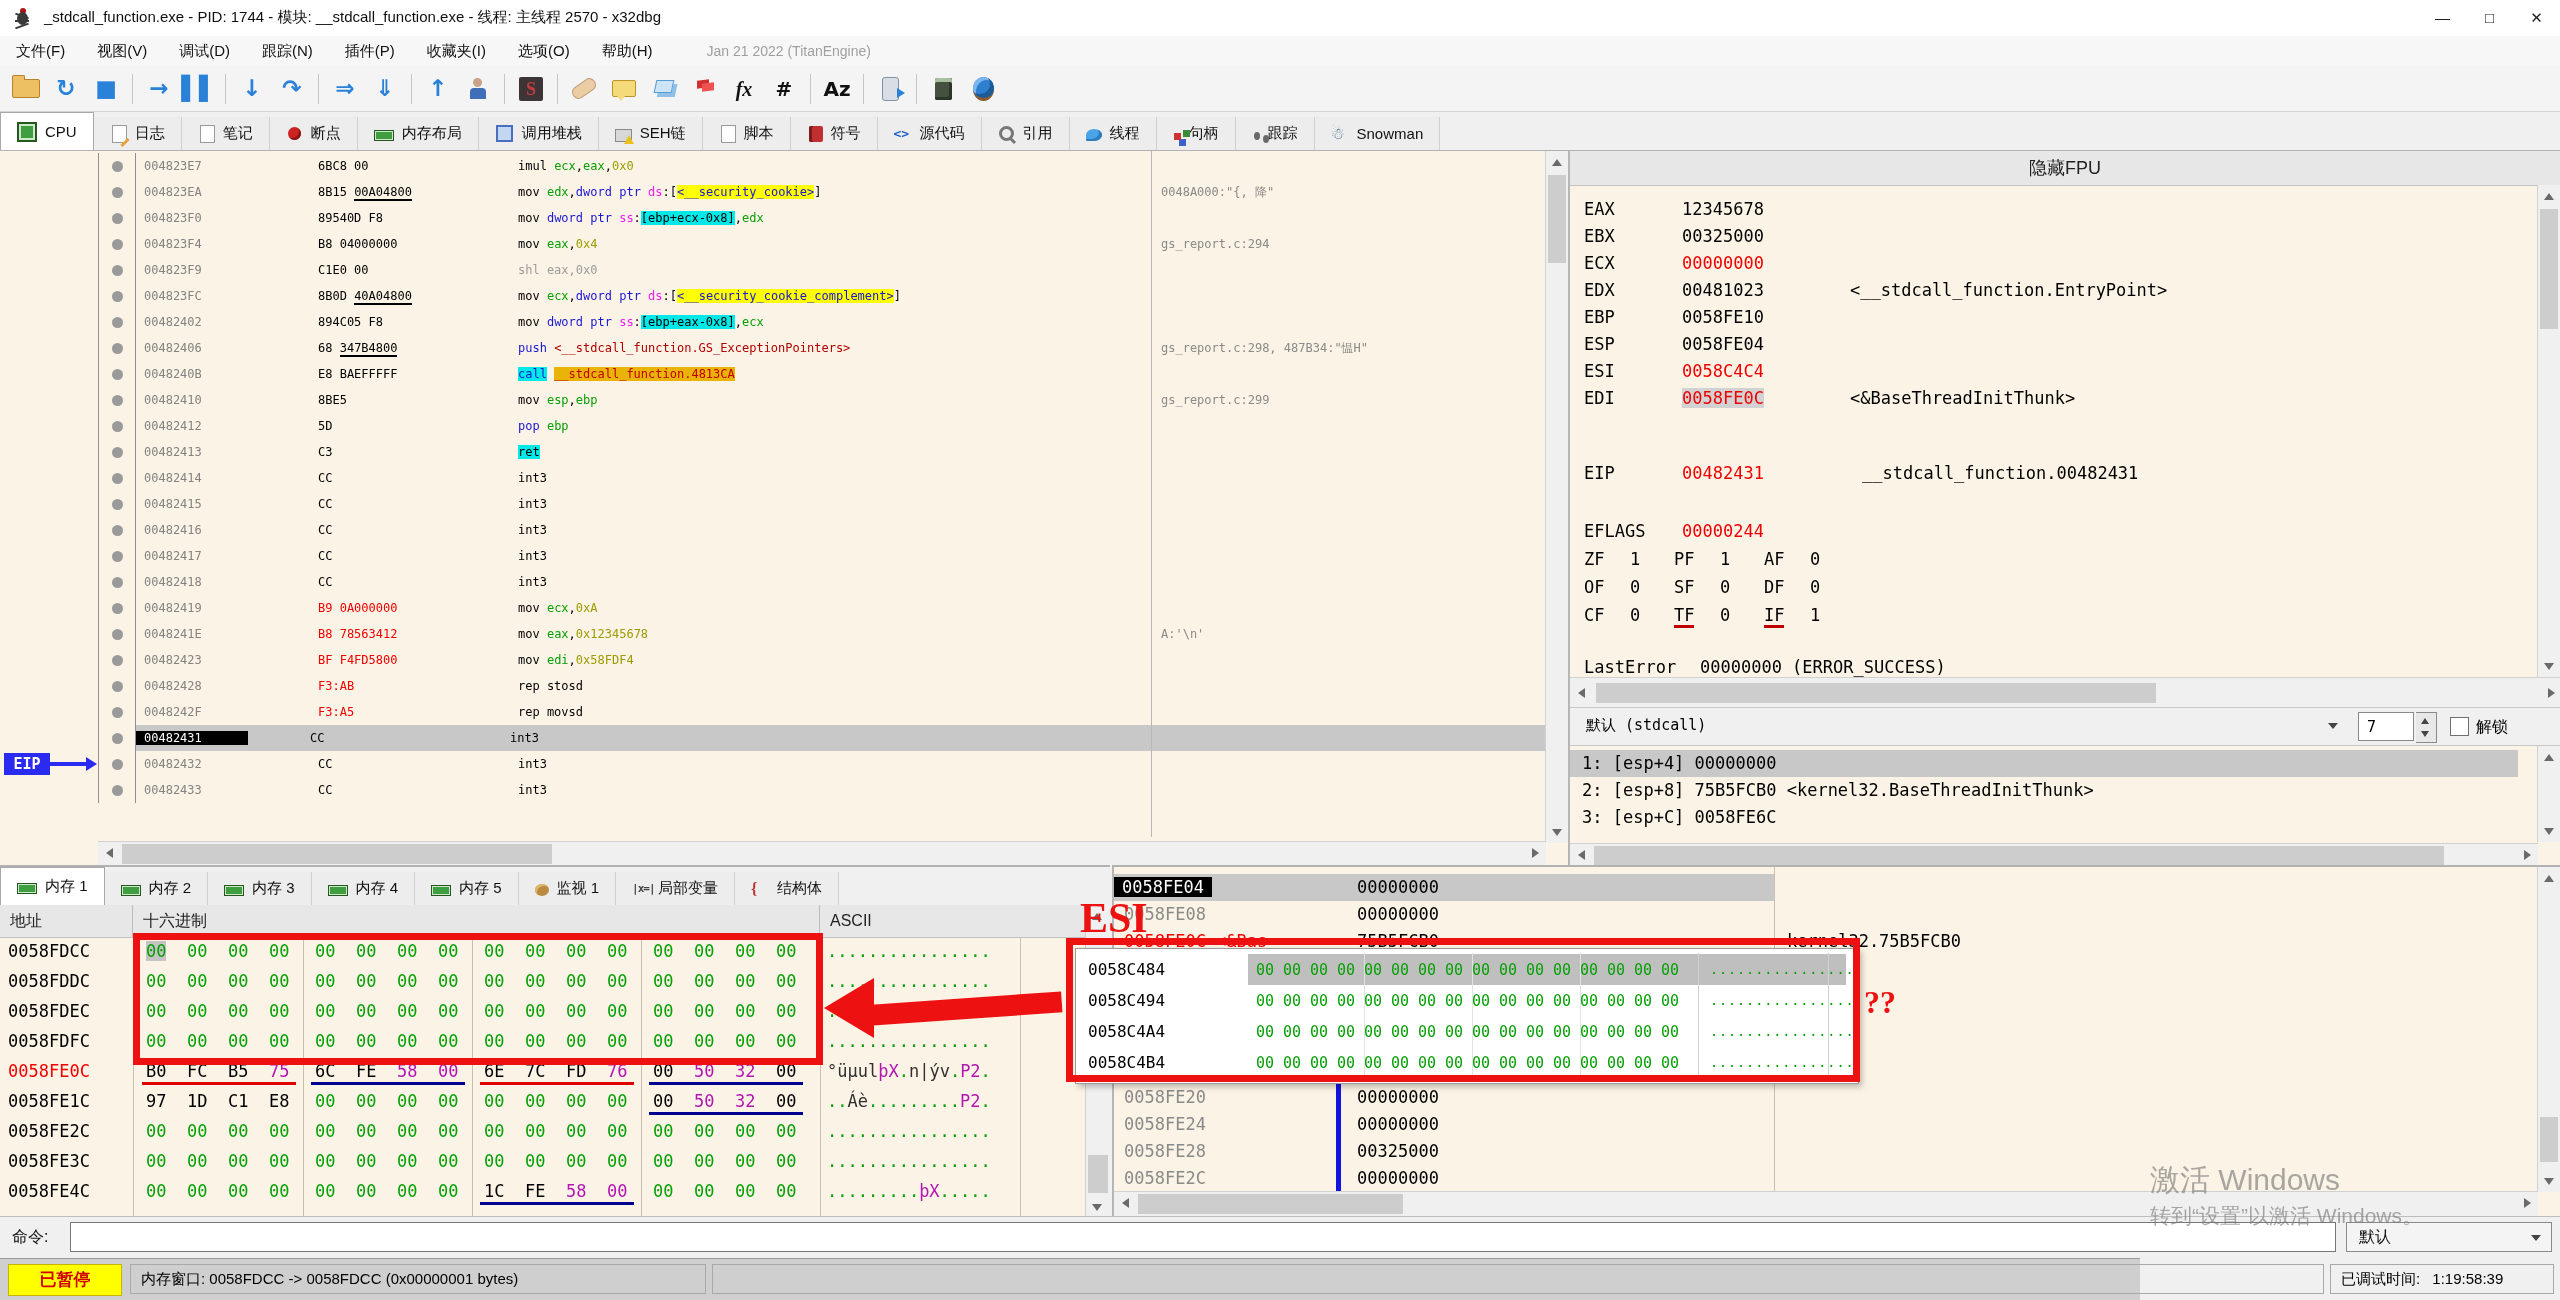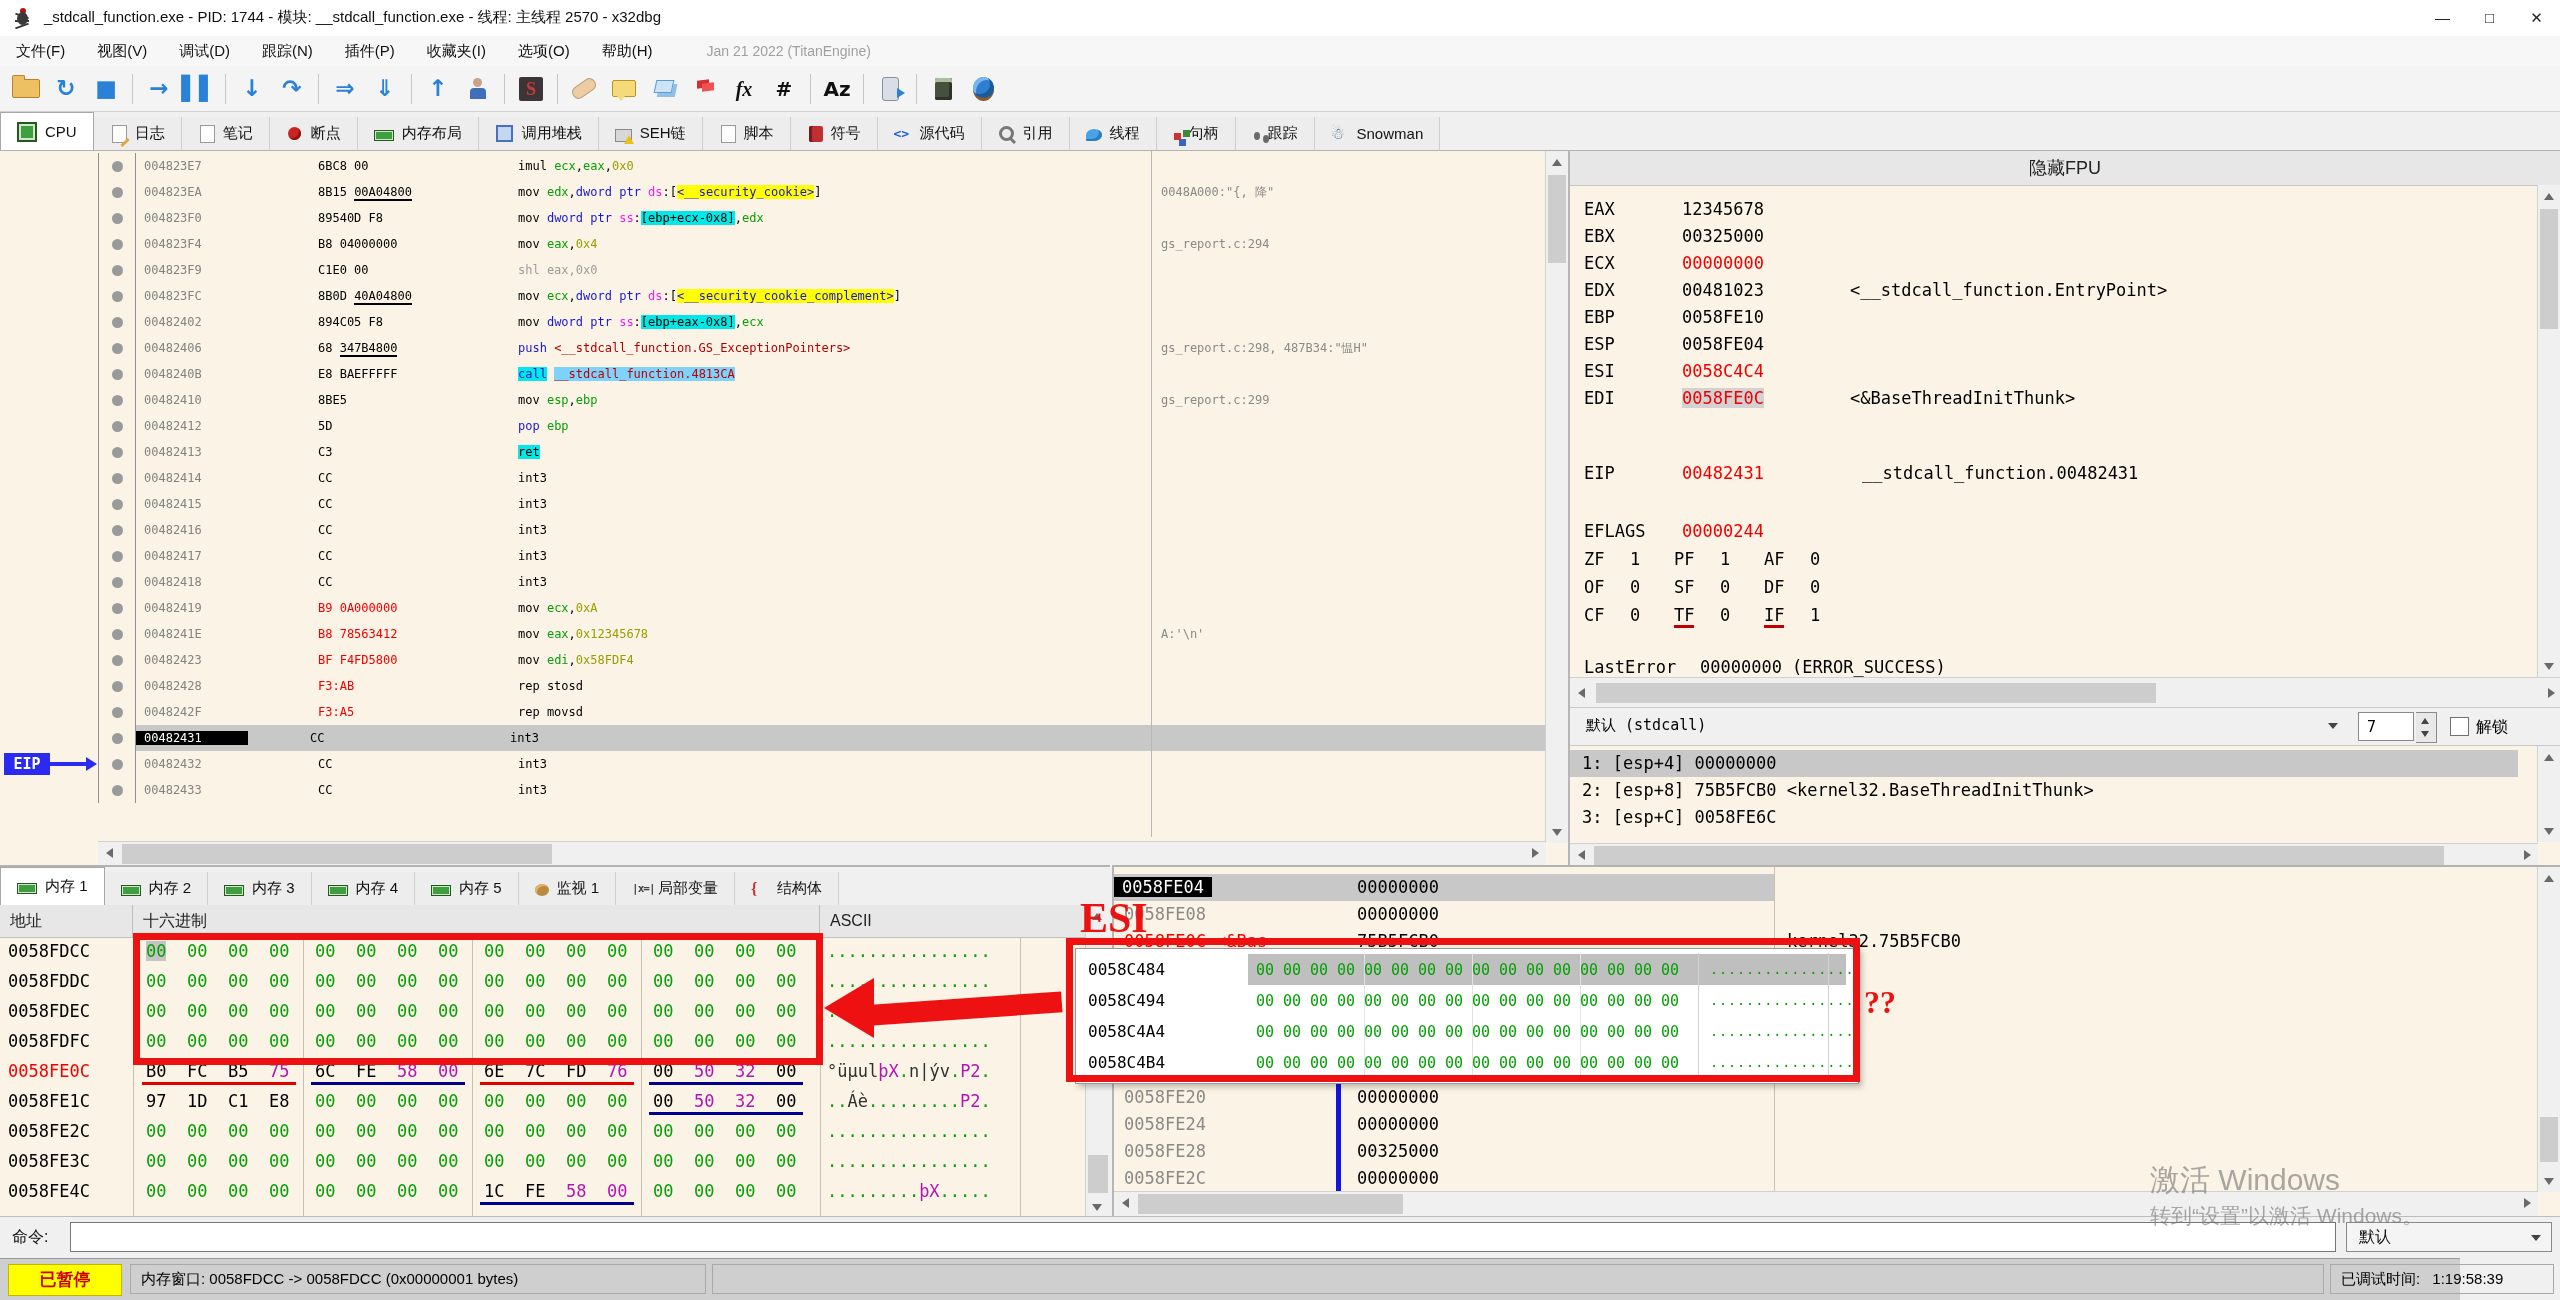--- a/index.html
+++ b/index.html
@@ -83,21 +83,21 @@
   .dbytes{width:200px;margin-left:62px;font-family:"DejaVu Sans Mono",monospace;flex:none;position:relative;white-space:pre;}
   .dinstr{font-family:"DejaVu Sans Mono",monospace;position:relative;white-space:pre;}
   .dcomment{position:absolute;left:1063px;color:#8a8a8a;font-family:"DejaVu Sans Mono",monospace;white-space:pre;}
   .comment-sep{left:1151px;top:0;width:1px;height:686px;background:#b8b8b8;z-index:3;}
   .gutter-eip{left:4px;width:46px;height:22px;background:#2a2af0;color:#fff;font:bold 15px "DejaVu Sans Mono",monospace;text-align:center;line-height:22px;z-index:4;}
   .gutter-arrow-shaft{left:50px;width:38px;height:4px;background:#2a2af0;z-index:4;}
   .gutter-arrow-head{left:86px;width:0;height:0;border-top:7px solid transparent;border-bottom:7px solid transparent;border-left:11px solid #2a2af0;z-index:4;}
 
   .tk-k{color:#000;} .tk-b{color:#1717d6;} .tk-r{color:#07a007;} .tk-n{color:#9c9c00;}
   .tk-m{color:#f21bf2;} .tk-g{color:#9c9c9c;} .tk-sym{color:#b30000;}
-  .tk-ybb{background:#ffff00;color:#1717d6;} .tk-yb{background:#7dd3fc;color:#c00000;}
+  .tk-ybb{background:#ffff00;color:#1717d6;} .tk-yb{background:#eab308;color:#c00000;}
   .tk-cb{background:#00e8e8;color:#1717d6;} .tk-ck{background:#00e8e8;color:#000;}
   .tk-ku{color:#000;border-bottom:2px solid #000;margin-top:40px;} .tk-rd{color:#f00000;}
 
   
   .sb-track-v{background:#f0f0f0;border-left:1px solid #d0d0d0;}
   .sb-track-h{background:#f0f0f0;border-top:1px solid #d0d0d0;}
   .sb-thumb{position:absolute;background:#cdcdcd;}
   .sb-btn{position:absolute;width:22px;height:22px;display:flex;align-items:center;justify-content:center;}
   .arr{width:0;height:0;}
   .arr.up{border-left:5px solid transparent;border-right:5px solid transparent;border-bottom:7px solid #6a6a6a;}
@@ -169,21 +169,21 @@
   .arrow-head{left:824px;top:978px;width:0;height:0;border-top:30px solid transparent;border-bottom:30px solid transparent;border-right:50px solid #ee1111;}
   .esi-label{left:1080px;top:894px;color:#ee1111;font:600 42px "Liberation Serif",serif;}
   .qq-label{left:1864px;top:984px;color:#ee1111;font:600 32px "Liberation Serif",serif;}
 
   
   .cmdbar{left:0;top:1216px;width:2560px;height:42px;background:#f0f0f0;border-top:1px solid #bdbdbd;}
   .cmd-label{position:absolute;left:12px;top:10px;font-size:16px;color:#111;}
   .cmd-input{position:absolute;left:70px;top:5px;width:2266px;height:30px;background:#fff;border:1px solid #777;box-sizing:border-box;font:15px "DejaVu Sans Mono",monospace;padding:0 6px;}
   .cmd-profile{position:absolute;left:2346px;top:5px;width:206px;height:30px;background:#f4f4f4;border:1px solid #8a8a8a;box-sizing:border-box;font-size:16px;line-height:28px;padding-left:12px;color:#111;}
   .cmd-profile .caret{position:absolute;right:10px;top:12px;border-left:5px solid transparent;border-right:5px solid transparent;border-top:6px solid #444;}
-  .statusbar{left:0;top:1258px;width:2460px;height:42px;background:#cfcfcf;border-top:1px solid #9a9a9a;}
+  .statusbar{left:0;top:1258px;width:2140px;height:42px;background:#cfcfcf;border-top:1px solid #9a9a9a;}
   .paused{position:absolute;left:8px;top:5px;width:112px;height:30px;background:#ffff00;border:1px solid #c8b400;color:#d00000;font-weight:bold;font-size:17px;text-align:center;line-height:30px;}
   .sseg{position:absolute;top:5px;height:30px;border:1px solid #a9a9a9;box-sizing:border-box;font-size:15px;line-height:28px;color:#000;}
   .watermark1{left:2150px;top:1160px;font-size:30px;color:rgba(118,118,118,.62);z-index:9;}
   .watermark2{left:2150px;top:1202px;font-size:21px;color:rgba(118,118,118,.62);z-index:9;}
 </style>
 </head>
 <body>
 
 <div class="abs titlebar">
   <div class="abs app-icon">

